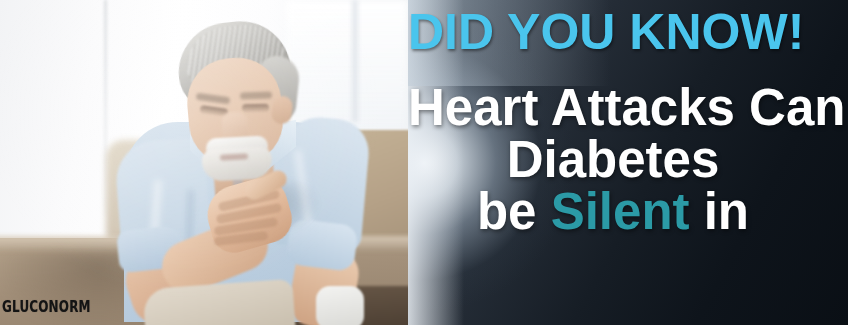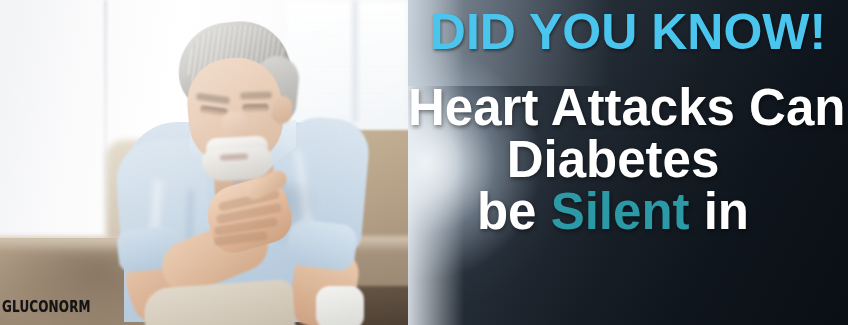--- a/index.html
+++ b/index.html
@@ -512,21 +512,21 @@
     top: 0;
     width: 440px;
     height: 325px;
   }
 
   .kicker {
     position: absolute;
     left: 0;
     top: 4px;
     width: 440px;
-    text-align: center;
+    text-align: left;
     font-family: "Liberation Sans", sans-serif;
     font-weight: 700;
     font-size: 50px;
     line-height: 56px;
     letter-spacing: 0px;
     color: #4ac5ed;
     text-shadow: 1px 2px 3px rgba(0,0,0,.45);
     white-space: nowrap;
   }
 

